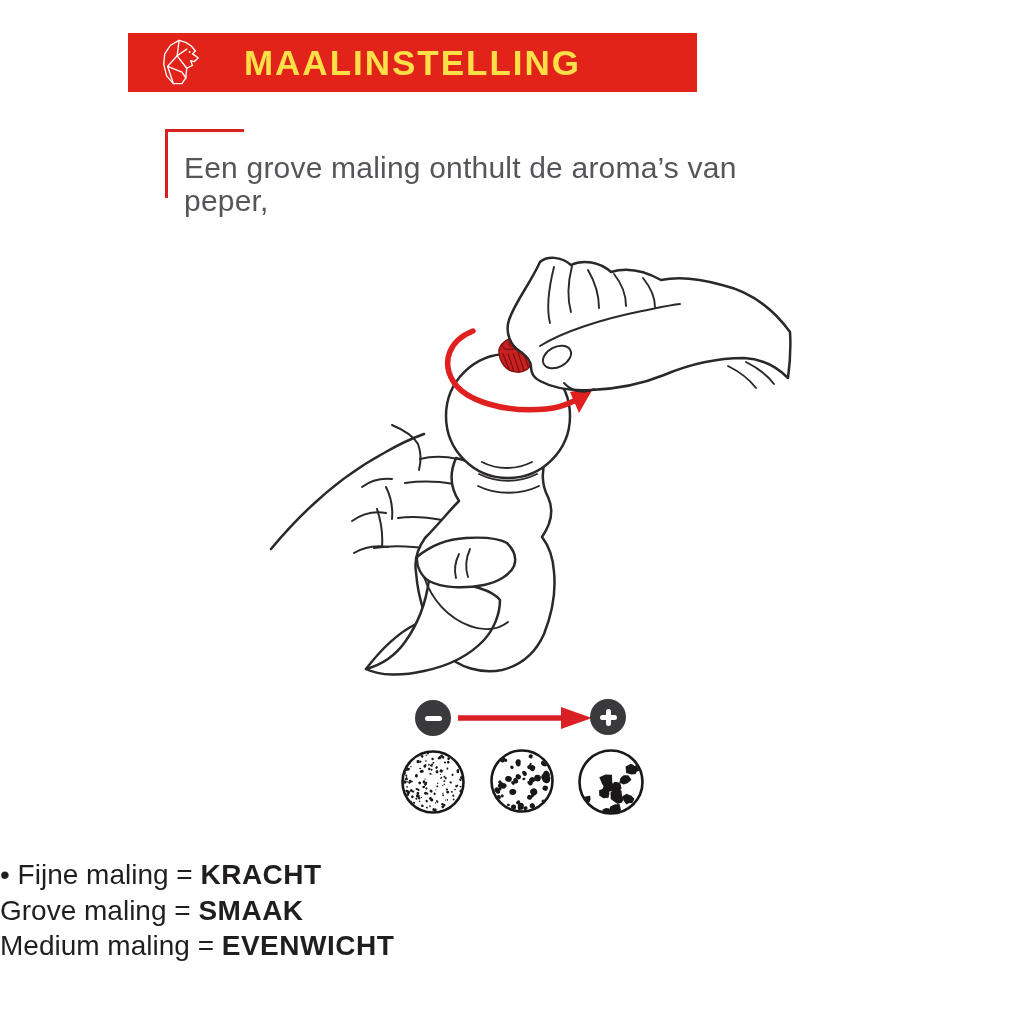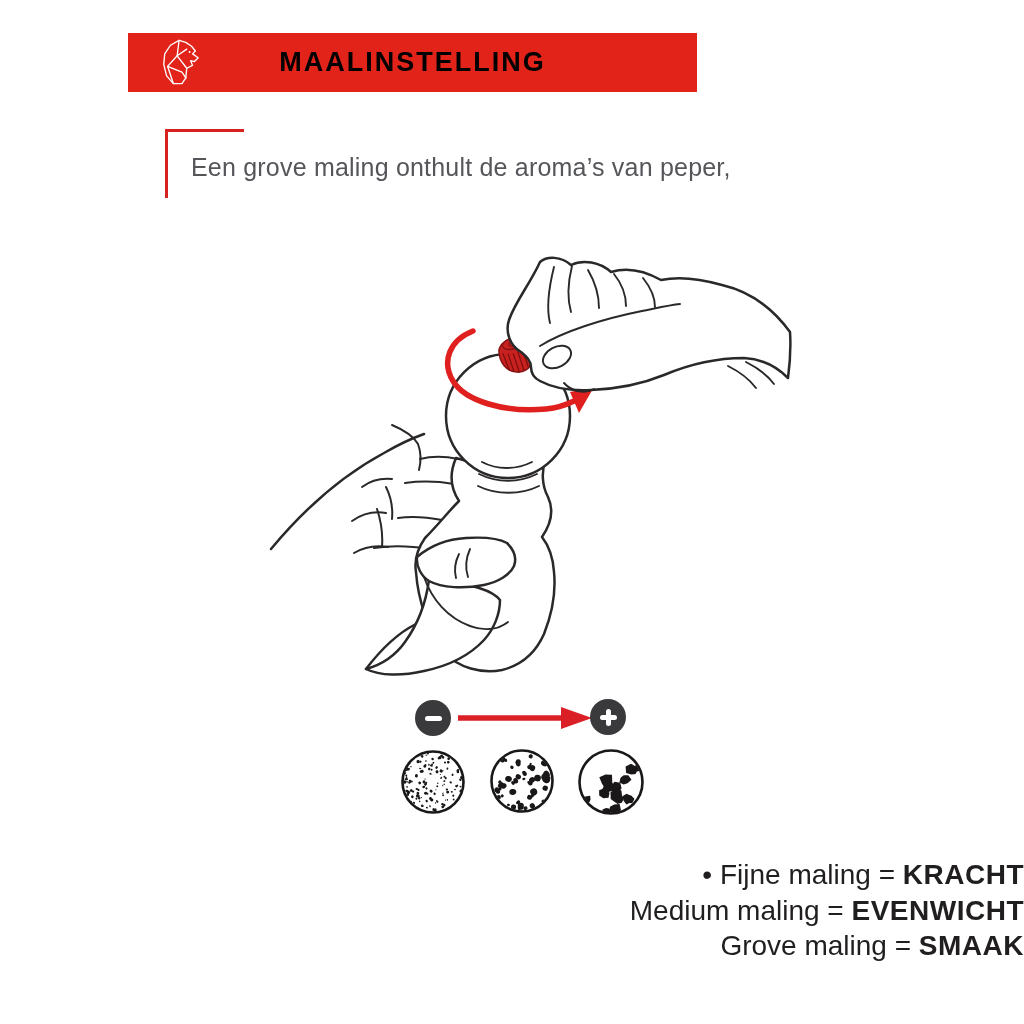--- a/index.html
+++ b/index.html
@@ -7,48 +7,48 @@
     width:1024px;height:1024px;position:relative;background:#ffffff;
     font-family:"Liberation Sans","DejaVu Sans",sans-serif;overflow:hidden;
   }
   
   .banner{
     position:absolute;left:128px;top:33px;width:569px;height:59px;
     background:#e2231a;display:flex;align-items:center;justify-content:center;
   }
   .lion{position:absolute;left:30px;top:4px;width:46px;height:51px;}
   .banner-title{
-    color:#000000;font-weight:bold;font-size:27px;letter-spacing:2px;
+    color:#fde047;font-weight:bold;font-size:35px;letter-spacing:2px;
   }
   
   .bracket-h{position:absolute;left:165px;top:129px;width:79px;height:3px;background:#d6221f;}
   .bracket-v{position:absolute;left:165px;top:129px;width:3px;height:69px;background:#d6221f;}
   .intro{
-    position:absolute;left:191px;top:151px;width:640px;
-    color:#55565a;font-size:25px;line-height:33px;letter-spacing:.2px;
+    position:absolute;left:184px;top:151px;width:640px;
+    color:#55565a;font-size:30px;line-height:33px;letter-spacing:.2px;
   }
   
   .illu{position:absolute;left:250px;top:252px;width:545px;height:445px;}
   
   .scale-circle{
     position:absolute;width:36px;height:36px;border-radius:50%;
     background:#3a3a3c;display:flex;align-items:center;justify-content:center;
   }
   .scale-minus{left:415px;top:700px;}
   .scale-plus{left:590px;top:699px;}
   .bar-h{width:17px;height:5px;border-radius:2.5px;background:#ffffff;}
   .plus-shape{position:relative;width:17px;height:17px;}
   .plus-shape::before{content:"";position:absolute;left:0;top:6px;width:17px;height:5px;border-radius:2.5px;background:#fff;}
   .plus-shape::after{content:"";position:absolute;left:6px;top:0;width:5px;height:17px;border-radius:2.5px;background:#fff;}
   .scale-arrow{position:absolute;left:448px;top:700px;width:160px;height:36px;}
   
   .grind{position:absolute;left:396px;top:746px;width:252px;height:72px;}
   
   .legend{
-    position:absolute;left:0;top:857px;width:1024px;text-align:right;
+    position:absolute;left:0;top:857px;width:1024px;text-align:left;
     color:#211e1f;font-size:28px;line-height:35.5px;
   }
   .legend b{font-weight:bold;letter-spacing:.5px;}
 </style>
 </head>
 <body>
 
 <div class="banner">
   <svg class="lion" viewBox="0 0 48 52" fill="none" stroke="#ffffff" stroke-width="1.4" stroke-linejoin="round" stroke-linecap="round">
     <path d="M22,3 L13,8 L7,17 L6,28 L9,40 L16,48 L25,48 L29,42"></path>
@@ -365,15 +365,15 @@
         <polygon points="238.3,52.8 234.6,56.4 230.4,58.5 227.6,54.8 226.4,50.3 230.6,47.8 234.3,49.6" fill="#191718"></polygon>
         <polygon points="226.0,49.7 225.3,54.5 219.8,56.8 214.7,52.9 214.5,46.3 219.7,42.3 225.4,44.6" fill="#191718"></polygon>
         <polygon points="224.8,63.3 223.5,68.5 217.8,69.9 213.0,66.4 214.0,60.7 218.2,58.4 223.6,57.9" fill="#191718"></polygon>
       </g>
       <circle cx="215" cy="36" r="31.5" fill="none" stroke="#191718" stroke-width="2.6"></circle>
     </g>
   </svg>
 
 <div class="legend">
   <div><span>• Fijne maling = </span><b>KRACHT</b></div>
+  <div><span>Grove maling = </span><b>SMAAK</b></div>
   <div><span>Medium maling = </span><b>EVENWICHT</b></div>
-  <div><span>Grove maling = </span><b>SMAAK</b></div>
 </div>
 
 </body></html>

